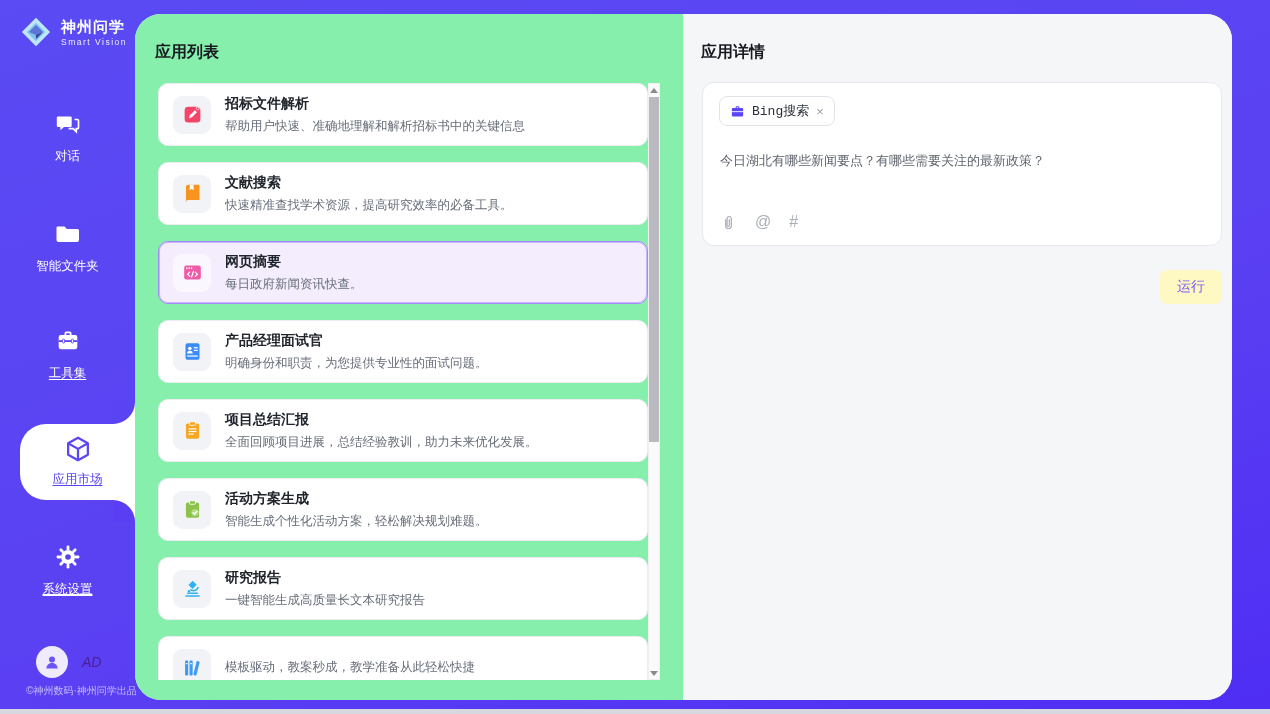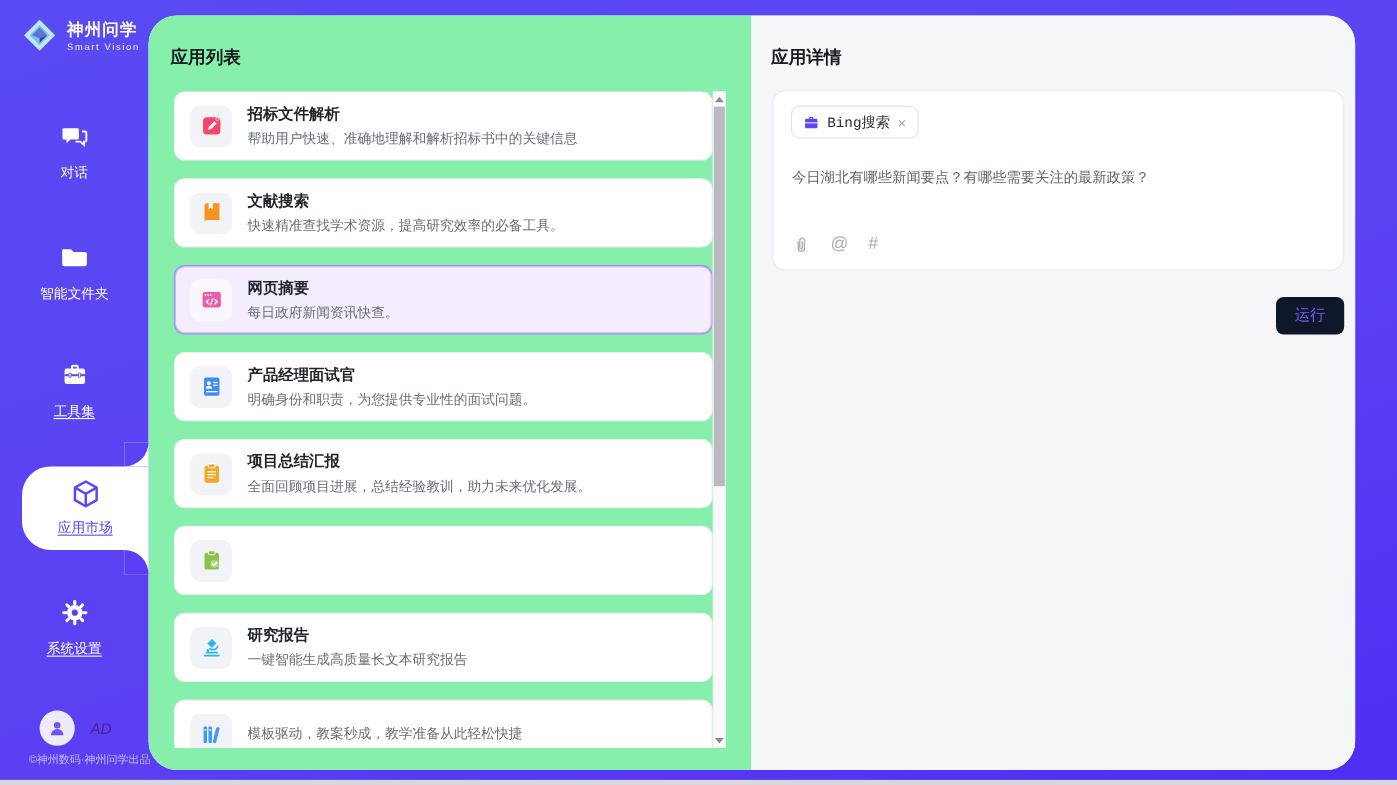--- a/index.html
+++ b/index.html
@@ -69,21 +69,21 @@
                    border:1px solid #e7e8ee; border-radius:12px; }
   .tool-tag { position:absolute; left:16px; top:13px; height:30px; display:inline-flex; align-items:center; gap:7px;
               border:1px solid #e2e3e9; border-radius:8px; padding:0 10px; background:#fff; cursor:default; }
   .tool-tag svg { width:15px; height:15px; color:#5b46f4; }
   .tag-label { font-size:13px; color:#2a2e36;font-family:Liberation Mono, monospace; }
   .tag-close { font-size:13px; color:#9ba0a8; cursor:pointer; line-height:1; }
   .query-text { position:absolute; left:17px; top:68px; width:480px; font-size:13px; color:#5f646d; line-height:1.5; }
   .composer-icons { position:absolute; left:17px; bottom:14px; display:flex; align-items:center; gap:18px; color:#a9adb5; }
   .composer-icons svg { width:17px; height:17px; }
   .glyph-btn { font-size:16px; color:#a9adb5; cursor:pointer; }
-  .run-btn { position:absolute; right:10px; top:256px; padding:8px 17px; background:#0f172a; color:#7a5bf7;
+  .run-btn { position:absolute; right:10px; top:256px; padding:8px 17px; background:#fef9c3; color:#7a5bf7;
              font-size:14px; border:none; border-radius:7px; cursor:pointer; }
 </style>
 </head>
 <body>
 
 <div class="sidebar">
   <div class="logo">
     <svg class="logo-gem" viewBox="0 0 36 36">
       <rect x="8" y="8" width="20" height="20" transform="rotate(45 18 18)" fill="#bfe6f6"></rect>
       <rect x="11.5" y="11.5" width="13" height="13" transform="rotate(45 18 18)" fill="#7ec3ee"></rect>
@@ -132,21 +132,21 @@
     <span class="nicon">
       <svg viewBox="0 0 28 28">
           <path fill="none" stroke="currentColor" stroke-width="2.1" stroke-linejoin="round" d="M14 3.5l9.2 5.2v10.6L14 24.5l-9.2-5.2V8.7L14 3.5z"></path>
           <path fill="none" stroke="currentColor" stroke-width="2.1" stroke-linejoin="round" d="M4.8 8.7L14 13.9l9.2-5.2M14 13.9v10.6"></path>
         </svg>
     </span>
     <span class="nlabel underlined">应用市场</span>
   </div>
   <div class="notch notch-bottom"></div>
 
-  <div class="nav-item" style="top:543px;">
+  <div class="nav-item" style="top:543px;text-decoration:underline;">
     <span class="nicon">
       <svg viewBox="0 0 28 28">
           <g fill="currentColor">
             <circle cx="14" cy="14" r="7"></circle>
             <g>
               <rect x="12.6" y="2.5" width="2.8" height="5" rx="1.3"></rect>
               <rect x="12.6" y="20.5" width="2.8" height="5" rx="1.3"></rect>
               <rect x="12.6" y="2.5" width="2.8" height="5" rx="1.3" transform="rotate(90 14 14)"></rect>
               <rect x="12.6" y="20.5" width="2.8" height="5" rx="1.3" transform="rotate(90 14 14)"></rect>
               <rect x="12.6" y="2.5" width="2.8" height="5" rx="1.3" transform="rotate(45 14 14)"></rect>
@@ -258,20 +258,24 @@
 
       <div class="app-card">
         <span class="tile" style="color: rgb(139, 195, 74);">
           <svg viewBox="0 0 24 24">
               <rect x="4.5" y="4" width="15" height="17.5" rx="2" fill="currentColor"></rect>
               <rect x="8.5" y="2" width="7" height="4" rx="1.2" fill="currentColor" stroke="#fff" stroke-width="1"></rect>
               <circle cx="14.8" cy="15.5" r="4.2" fill="#fff" opacity=".35"></circle>
               <path fill="none" stroke="#fff" stroke-width="1.6" stroke-linecap="round" stroke-linejoin="round" d="M12.6 15.6l1.6 1.6 3-3.2"></path>
             </svg>
         </span>
+        <span class="card-txt">
+          <span class="card-title" style="display:block">活动方案生成</span>
+          <span class="card-desc" style="display:block">智能生成个性化活动方案，轻松解决规划难题。</span>
+        </span>
       </div>
 
       <div class="app-card">
         <span class="tile" style="color: rgb(48, 178, 242);">
           <svg viewBox="0 0 24 24">
               <path d="M12.2 3.2l4.6 4.6-4.8 4.8-4.6-4.6z" fill="currentColor"></path>
               <path fill="none" stroke="currentColor" stroke-width="1.8" stroke-linecap="round" d="M10 13.5c3.5 2 7.5.5 8.2-2.5M6.5 17.5h11M4.5 20.5h15"></path>
               <circle cx="8" cy="15.2" r="1.4" fill="currentColor"></circle>
             </svg>
         </span>

